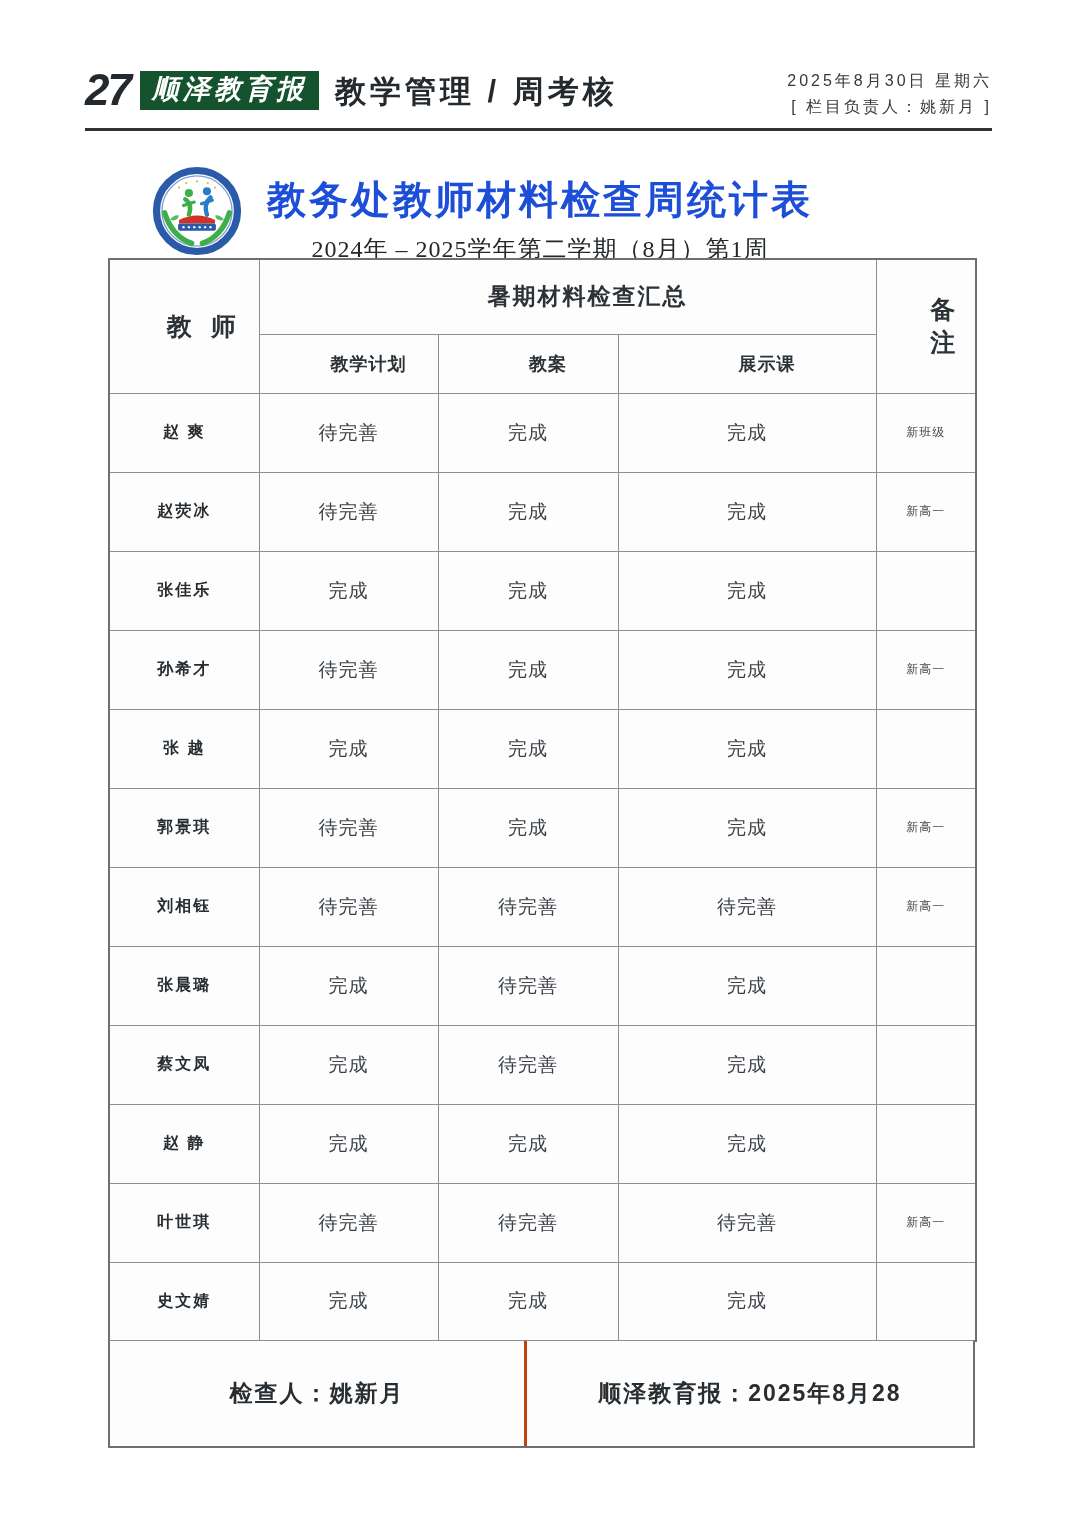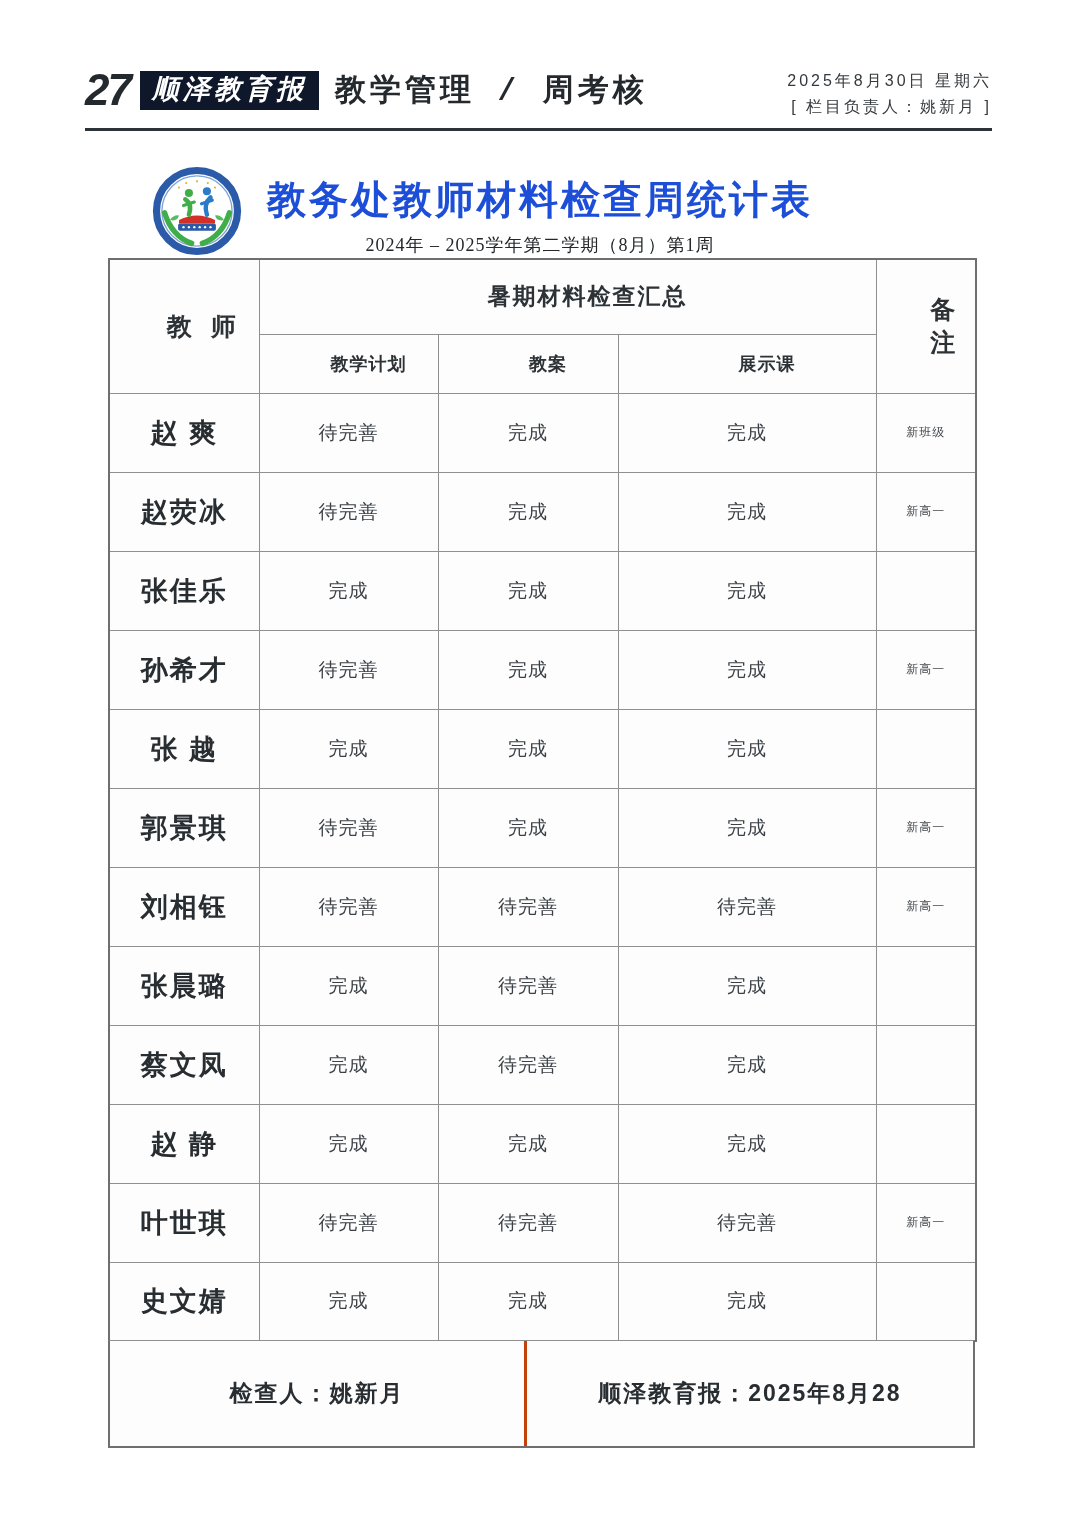--- a/index.html
+++ b/index.html
@@ -16,66 +16,66 @@
   .masthead {
     position: absolute; left: 85px; right: 88px; top: 62px; height: 60px;
   }
   .masthead-left { position: absolute; left: 0; top: 6px; display: flex; align-items: center; text-align: right; }
   .issue-number {
     font-size: 44px; font-weight: bold; font-style: italic;
     color: #23292c; letter-spacing: -2px; margin-right: 10px;
     font-family: "Liberation Sans", sans-serif; line-height: 1;
   }
   .brand-box {
-    background: #0f172a; color: #ffffff;
+    background: #14532d; color: #ffffff;
     font-family: "Liberation Serif", serif;
     font-size: 27px; font-weight: bold; font-style: italic;
     padding: 5px 12px 7px 12px; letter-spacing: 4px; line-height: 1;
   }
   .section-title {
     font-size: 31px; font-weight: bold; color: #23292c;
-    letter-spacing: 4px; margin-left: 16px; line-height: 1.1; padding-top: 4px; font-family: Liberation Mono, monospace;
+    letter-spacing: 4px; margin-left: 16px; line-height: 1.1; padding-top: 4px;
   }
   .masthead-right {
     position: absolute; right: 0; top: 6px; text-align: right;
     font-size: 16px; color: #34393d; letter-spacing: 3px; line-height: 1.65;
   }
   .rule {
     position: absolute; left: 85px; right: 88px; top: 128px;
     border-top: 3px solid #2c3236;
   }
 
   
   .title-block { position: absolute; left: 0; right: 0; top: 158px; text-align: center; }
   .school-logo { position: absolute; left: 150px; top: 8px; width: 94px; height: 90px; }
   .article-title {
     font-size: 39px; font-weight: bold; color: #1d4ed8;
     letter-spacing: 3px; line-height: 1;
     padding-top: 22px;
   }
   .article-subtitle {
-    margin-top: 14px; font-size: 18px; color: #24282b;
+    margin-top: 14px; font-size: 24px; color: #24282b;
     font-family: "Liberation Serif", serif; letter-spacing: 1px;
   }
 
   
   .check-table {
     position: absolute; left: 108px; top: 258px;
     width: 867px; border-collapse: collapse; table-layout: fixed;
     border: 2px solid #6f6f6f;
   }
   .check-table th, .check-table td {
     border: 1px solid #8f8f8f; text-align: center; vertical-align: middle;
     background: #fdfdfd;
   }
   .check-table th { font-weight: bold; color: #2c3236; padding-left: 40px; }
   .th-teacher, .th-remark { font-size: 25px; letter-spacing: 6px; }
   .th-group { font-size: 23px; height: 75px; letter-spacing: 2px; }
   .th-sub { font-size: 18px; height: 59px; letter-spacing: 1px; }
-  .td-teacher { font-size: 27px; font-weight: bold; letter-spacing: 2px; color: #272d31; }
+  .td-teacher { font-size: 16px; font-weight: bold; letter-spacing: 2px; color: #272d31; }
   .td-value { font-size: 19px; font-weight: 500; color: #3a4045; letter-spacing: 1px; }
   .td-remark { font-size: 12px; color: #454a4e; letter-spacing: 1px; }
   .data-row td { height: 79px; }
 
   
   .table-footer {
     position: absolute; left: 108px; top: 1340px; width: 867px; height: 108px;
     display: flex;
     border: 2px solid #6f6f6f; border-top: 1px solid #8f8f8f;
     background: #fdfdfd;

